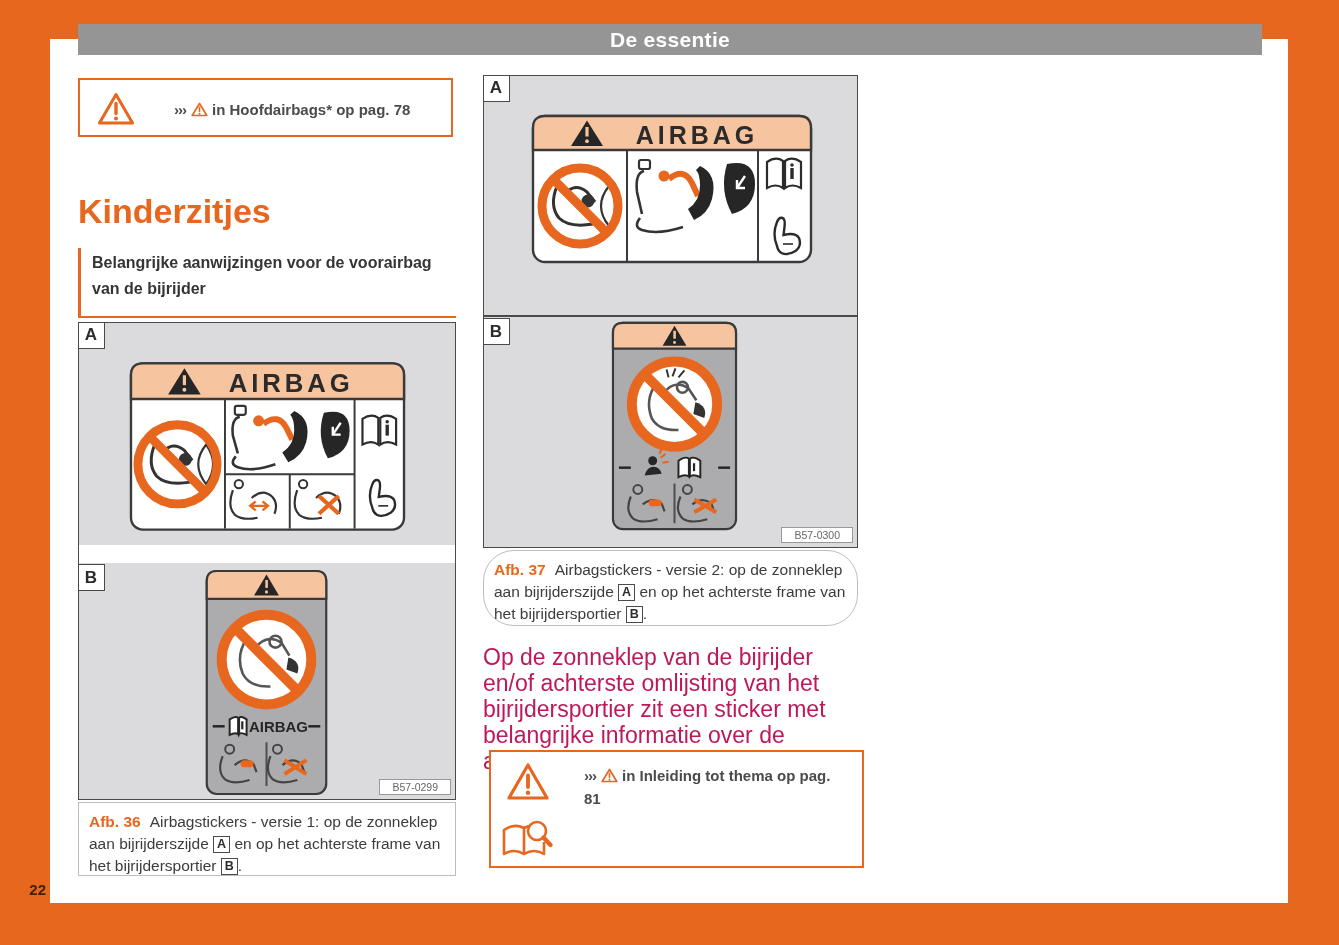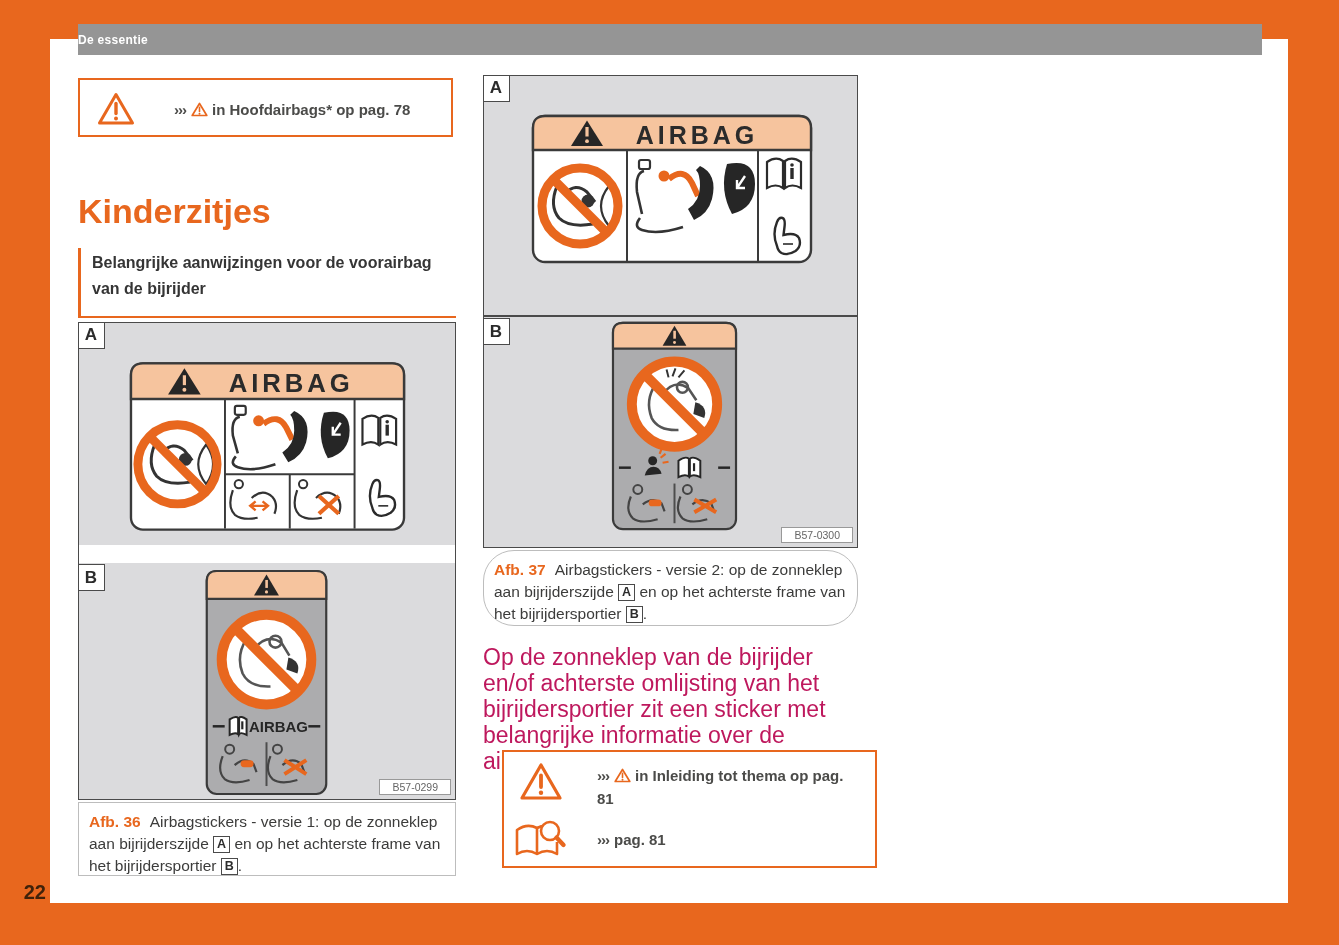--- a/index.html
+++ b/index.html
@@ -6,30 +6,30 @@
   html,body { width:1339px; height:945px; }
   body { font-family:"Liberation Sans", sans-serif; background:#ffffff; position:relative; overflow:hidden; }
 
   .band { position:absolute; background:#E8671E; }
   .band-top    { left:0; top:0; width:1339px; height:39px; }
   .band-left   { left:0; top:0; width:50px; height:945px; }
   .band-right  { left:1288px; top:0; width:51px; height:945px; }
   .band-bottom { left:0; top:903px; width:1339px; height:42px; }
 
   .header-bar { position:absolute; left:78px; top:24px; width:1184px; height:31px;
-    background:#959595; color:#ffffff; font-size:12px; font-weight:bold;
-    display:flex; align-items:center; justify-content:flex-start; letter-spacing:.3px; }
+    background:#959595; color:#ffffff; font-size:21px; font-weight:bold;
+    display:flex; align-items:center; justify-content:center; letter-spacing:.3px; }
 
   .page-number { position:absolute; left:0; top:881px; width:46px; text-align:right;
-    font-size:20px; font-weight:bold; color:#40220a; }
+    font-size:15px; font-weight:bold; color:#40220a; }
 
   
   .warnbox { position:absolute; border:2px solid #E8671E; background:#fff;padding-left:20px; }
   .warnbox-top { left:78px; top:78px; width:375px; height:59px; }
-  .warnbox-bottom { left:502px; top:750px; width:375px; height:118px; }
+  .warnbox-bottom { left:489px; top:750px; width:375px; height:118px; }
   .warn-row { position:absolute; display:flex; align-items:flex-start; }
   .warn-text { font-size:15px; font-weight:bold; color:#4b4b49; line-height:21px; }
   .chev { letter-spacing:-1px; margin-right:5px; }
   .inline-tri { display:inline-block; vertical-align:-2px; margin-right:4px; }
 
   
   .h1 { position:absolute; left:78px; top:192px; font-size:34px; font-weight:bold; color:#E8671E; }
   .h2-block { position:absolute; left:78px; top:248px; width:378px;
     border-left:3px solid #E8671E; border-bottom:2px solid #E8671E;
     padding:2px 0 14px 11px; }
@@ -336,16 +336,13 @@
           </svg></span><span>in Inleiding tot thema op pag. 81</span></div>
   </div>
   <div style="position:absolute;left:9px;top:66px;">
     <svg width="56" height="42" viewBox="0 0 56 42">
       <path d="M4 12 Q14 5 24 10 L24 36 Q14 30 4 36 Z" fill="none" stroke="#E8671E" stroke-width="2.6" stroke-linejoin="round"></path>
       <path d="M44 12 Q34 5 24 10 M24 36 Q34 30 44 36 L44 24" fill="none" stroke="#E8671E" stroke-width="2.6" stroke-linejoin="round"></path>
       <circle cx="37" cy="13" r="9" fill="#ffffff" stroke="#E8671E" stroke-width="2.6"></circle>
       <path d="M43.5 19.5 L50.5 27" stroke="#E8671E" stroke-width="4.4" stroke-linecap="round"></path>
     </svg>
   </div>
-  <div class="warn-row" style="left:93px;top:77px;width:252px;">
-    <div class="warn-text"><span class="chev">›››</span><span>pag. 81</span></div>
-  </div>
 </div>
 
 </body></html>

